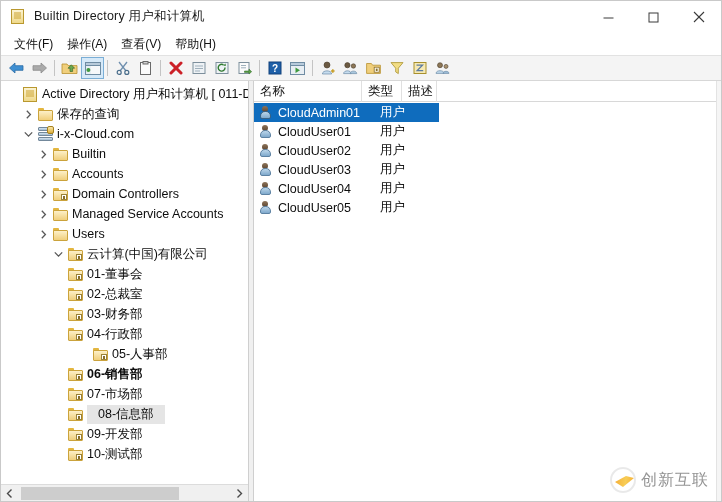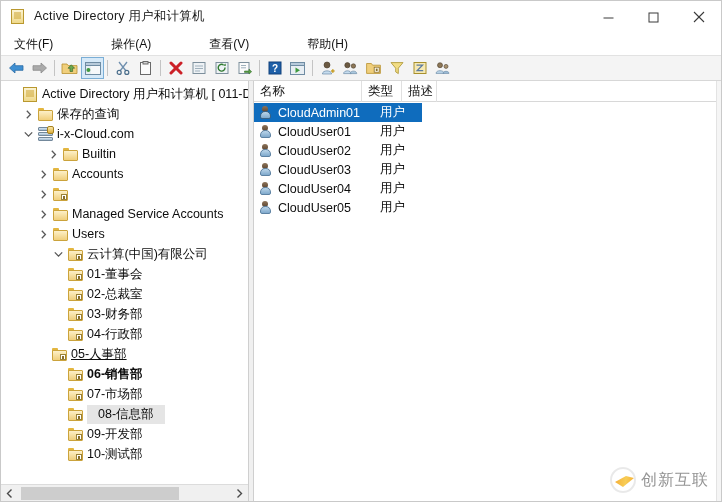--- a/index.html
+++ b/index.html
@@ -67,21 +67,20 @@
   .win-btn svg { display: block; }
 
   
   .menubar {
     height: 22px;
     flex: 0 0 22px;
     display: flex;
     align-items: center;
     background: #ffffff;
     padding-left: 6px;
-    gap: 44px;
   }
   .menu-item {
     font-size: 12px;
     color: #111111;
     padding: 2px 7px;
     white-space: nowrap;
   }
 
   
   .toolbar {
@@ -275,21 +274,21 @@
   .lrow {
     height: 19px;
     display: flex;
     align-items: center;
     font-size: 12.5px;
     color: #0d0d0d;
     white-space: nowrap;
   }
   .lrow .sel-wrap {
     display: flex; align-items: center;
-    width: 168px;
+    width: 185px;
     height: 19px;
   }
   .lrow.selected .sel-wrap {
     background: #0f6cbd;
     color: #ffffff;
   }
   .lrow .uico {
     width: 18px; flex: 0 0 18px;
     height: 16px;
     display: flex; align-items: center; justify-content: center;
@@ -387,21 +386,21 @@
 </style>
 </head>
 <body>
 
 <div id="app">
 
   <div class="titlebar">
     <div class="title-icon">
       <div class="doc"></div>
     </div>
-    <div class="title-text">Active Directory 用户和计算机</div>
+    <div class="title-text">Builtin Directory 用户和计算机</div>
     <div class="win-btns">
       <div class="win-btn">
         <svg width="11" height="11" viewBox="0 0 11 11">
             <line x1="0.5" y1="6" x2="10.5" y2="6" stroke="#3b3b3b" stroke-width="1"></line>
           </svg>
       </div>
       <div class="win-btn">
         <svg width="11" height="11" viewBox="0 0 11 11">
             <rect x="1" y="1" width="9" height="9" fill="none" stroke="#3b3b3b" stroke-width="1"></rect>
           </svg>
@@ -596,88 +595,89 @@
             <span class="ico">
               <span class="domico">
                 <span class="s s1"></span>
                 <span class="s s2"></span>
                 <span class="s s3"></span>
                 <span class="g"></span>
               </span>
             </span>
             <span class="lbl">i-x-Cloud.com</span>
           </div>
-          <div class="trow" style=" margin-left: 44px;">
-            <span class="chev">
-              <svg width="7" height="9" viewBox="0 0 7 9">
-                <path d="M1.8 0.8 L5.4 4.5 L1.8 8.2" fill="none" stroke="#595959" stroke-width="1.3"></path>
-              </svg>
-            </span>
-            <span class="ico">
-              <span class="folder">
-                <span class="tab"></span>
-                <span class="bodyf"></span>
-              </span>
-            </span>
-            <span class="lbl">Builtin</span>
-          </div>
           <div class="trow" style="padding-left: 34px;">
             <span class="chev">
               <svg width="7" height="9" viewBox="0 0 7 9">
                 <path d="M1.8 0.8 L5.4 4.5 L1.8 8.2" fill="none" stroke="#595959" stroke-width="1.3"></path>
               </svg>
             </span>
             <span class="ico">
               <span class="folder">
                 <span class="tab"></span>
                 <span class="bodyf"></span>
               </span>
             </span>
-            <span class="lbl">Accounts</span>
+            <span class="lbl">Builtin</span>
           </div>
           <div class="trow" style="padding-left: 34px;">
             <span class="chev">
               <svg width="7" height="9" viewBox="0 0 7 9">
                 <path d="M1.8 0.8 L5.4 4.5 L1.8 8.2" fill="none" stroke="#595959" stroke-width="1.3"></path>
               </svg>
             </span>
             <span class="ico">
               <span class="folder">
                 <span class="tab"></span>
                 <span class="bodyf"></span>
-                <span class="badge"></span>
-              </span>
-            </span>
+              </span>
+            </span>
+            <span class="lbl">Accounts</span>
           </div>
           <div class="trow" style="padding-left: 34px;">
             <span class="chev">
               <svg width="7" height="9" viewBox="0 0 7 9">
                 <path d="M1.8 0.8 L5.4 4.5 L1.8 8.2" fill="none" stroke="#595959" stroke-width="1.3"></path>
               </svg>
             </span>
             <span class="ico">
               <span class="folder">
                 <span class="tab"></span>
                 <span class="bodyf"></span>
-              </span>
-            </span>
-            <span class="lbl">Managed Service Accounts</span>
+                <span class="badge"></span>
+              </span>
+            </span>
+            <span class="lbl">Domain Controllers</span>
           </div>
           <div class="trow" style="padding-left: 34px;">
             <span class="chev">
               <svg width="7" height="9" viewBox="0 0 7 9">
                 <path d="M1.8 0.8 L5.4 4.5 L1.8 8.2" fill="none" stroke="#595959" stroke-width="1.3"></path>
               </svg>
             </span>
             <span class="ico">
               <span class="folder">
                 <span class="tab"></span>
                 <span class="bodyf"></span>
               </span>
             </span>
+            <span class="lbl">Managed Service Accounts</span>
+          </div>
+          <div class="trow" style="padding-left: 34px;">
+            <span class="chev">
+              <svg width="7" height="9" viewBox="0 0 7 9">
+                <path d="M1.8 0.8 L5.4 4.5 L1.8 8.2" fill="none" stroke="#595959" stroke-width="1.3"></path>
+              </svg>
+            </span>
+            <span class="ico">
+              <span class="folder">
+                <span class="tab"></span>
+                <span class="bodyf"></span>
+              </span>
+            </span>
             <span class="lbl">Users</span>
           </div>
           <div class="trow" style="padding-left: 49px;">
             <span class="chev">
               <svg width="9" height="7" viewBox="0 0 9 7">
                 <path d="M0.8 1.4 L4.5 5.1 L8.2 1.4" fill="none" stroke="#595959" stroke-width="1.3"></path>
               </svg>
             </span>
             <span class="ico">
               <span class="folder">
@@ -725,21 +725,21 @@
             <span class="chev"></span>
             <span class="ico">
               <span class="folder">
                 <span class="tab"></span>
                 <span class="bodyf"></span>
                 <span class="badge"></span>
               </span>
             </span>
             <span class="lbl">04-行政部</span>
           </div>
-          <div class="trow" style="padding-left: 33px; text-decoration: underline;">
+          <div class="trow" style="padding-left: 74px;">
             <span class="chev"></span>
             <span class="ico">
               <span class="folder">
                 <span class="tab"></span>
                 <span class="bodyf"></span>
                 <span class="badge"></span>
               </span>
             </span>
             <span class="lbl">05-人事部</span>
           </div>

